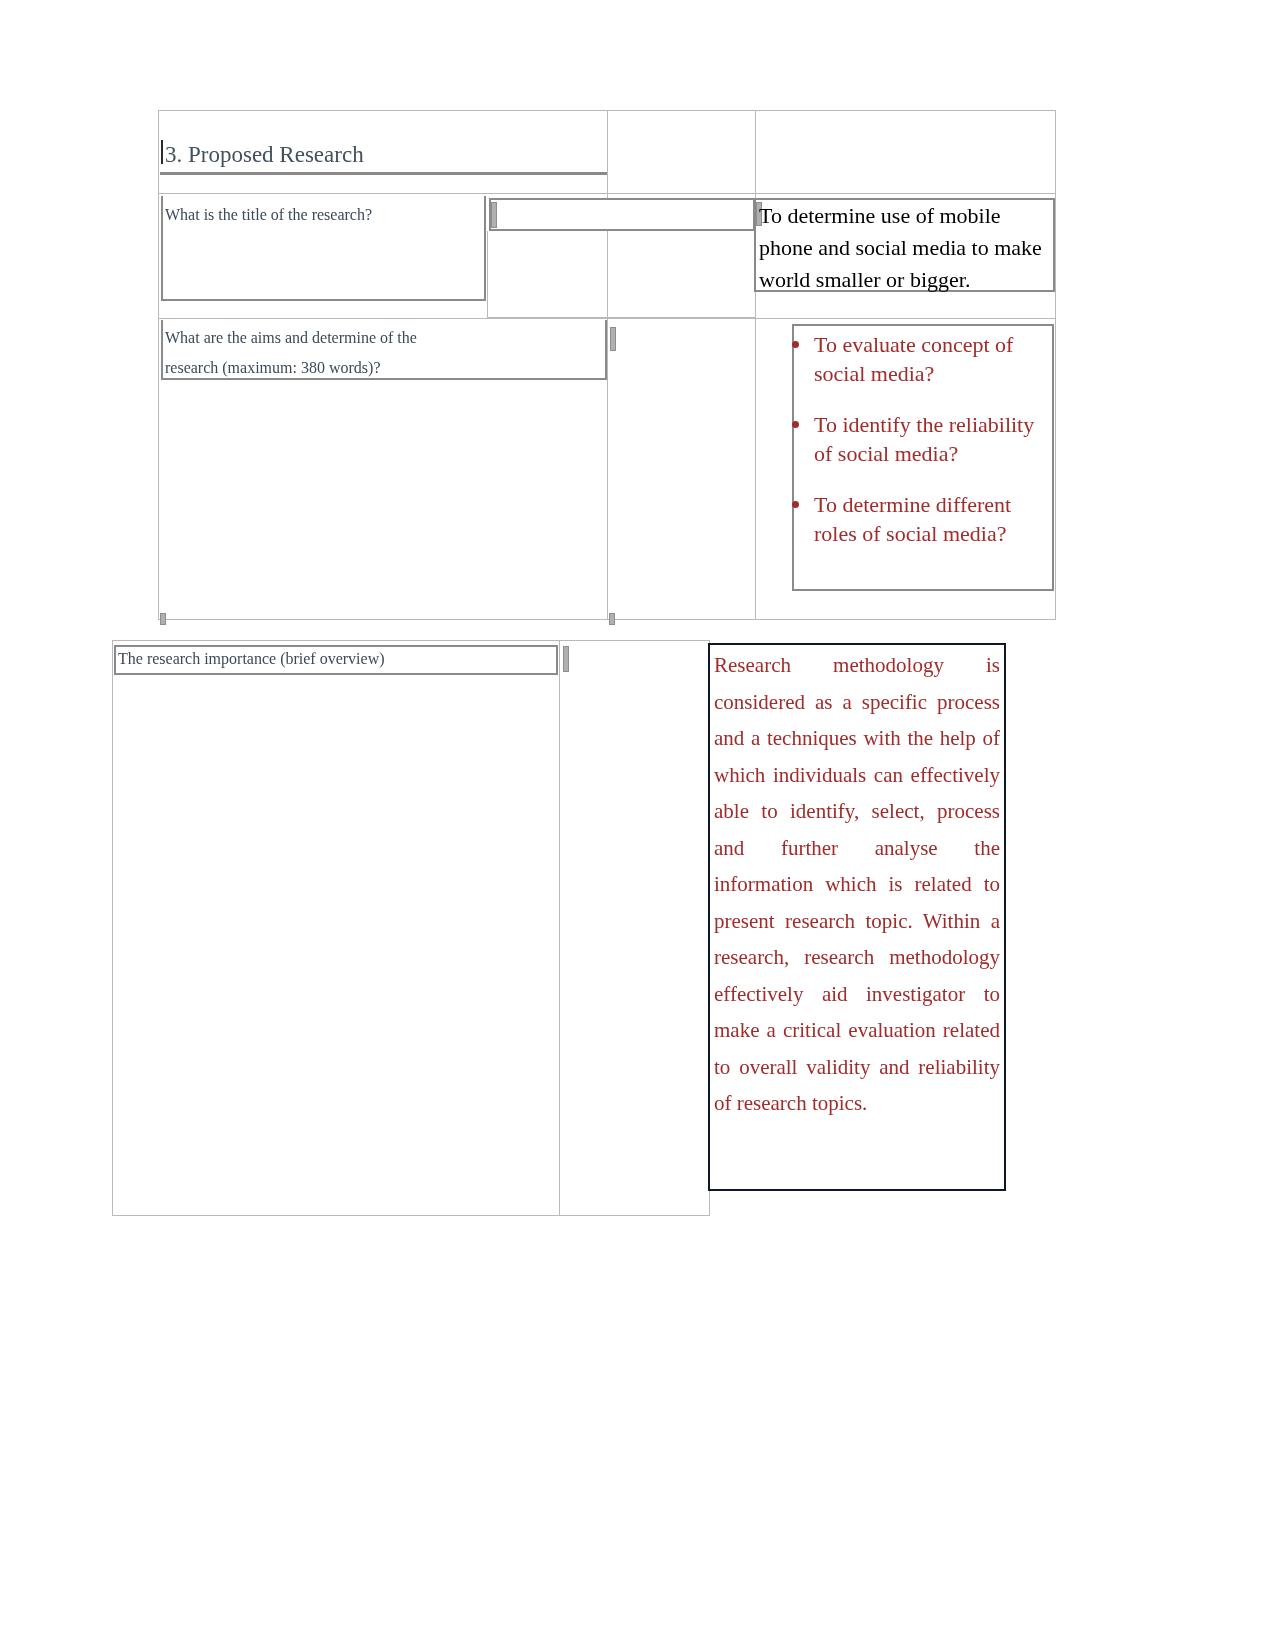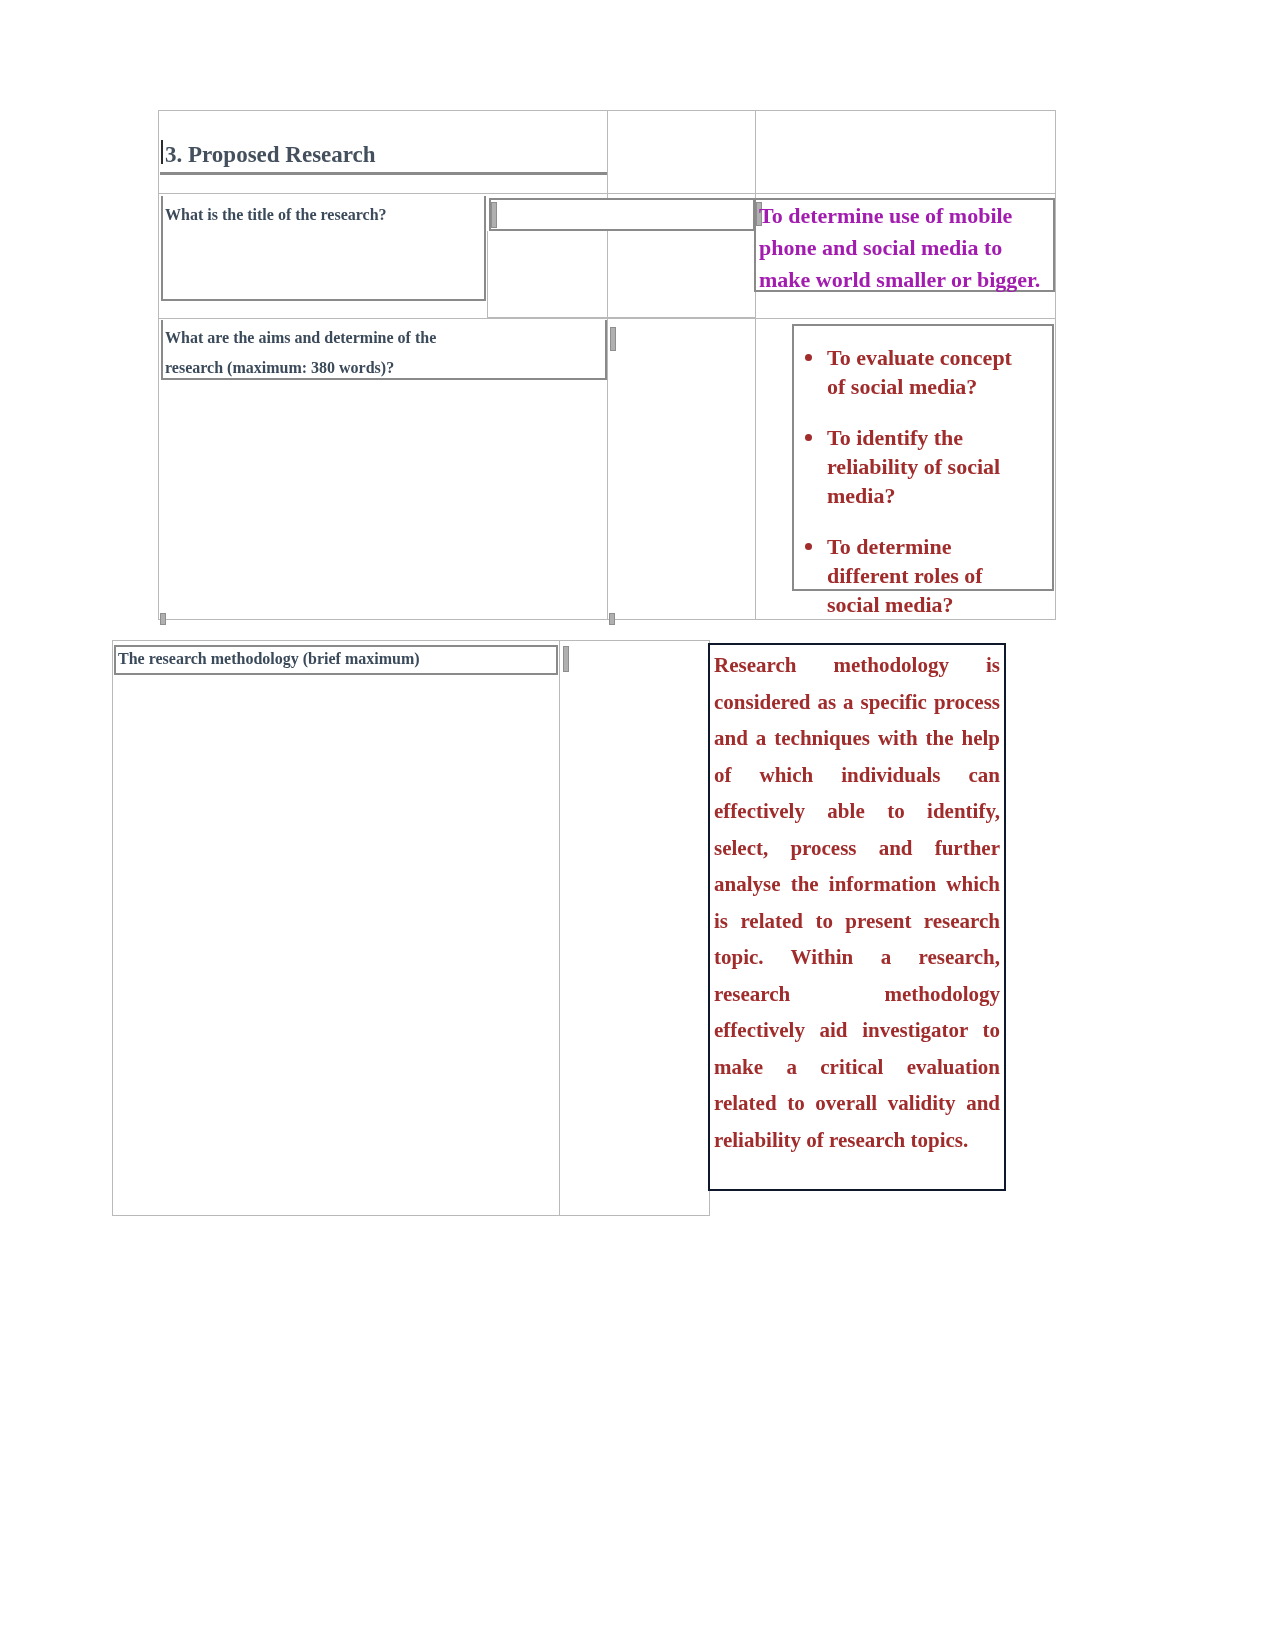--- a/index.html
+++ b/index.html
@@ -12,39 +12,38 @@
     height: 1651px;
     position: relative;
     font-family: "Liberation Serif", "DejaVu Serif", serif;
     overflow: hidden;
   }
 
   .page {
     position: absolute;
     inset: 0;
     background: #ffffff;
-    font-weight: bold;
   }
 
   
   .abs { position: absolute; box-sizing: border-box; }
 
   
   
   .hair      { background: #b9b9b9; }
 
   
   .q-text {
     color: #3b4a5a;
     font-size: 16px;
     line-height: 30px;
     font-family: "Liberation Serif", "DejaVu Serif", serif;
   }
   .a-text {
-    color: #a21caf;
+    color: #000000;
     font-size: 22px;
     line-height: 32px;
     font-family: "Liberation Serif", "DejaVu Serif", serif;
   }
   .a-text-just {
     color: #a02c2c;
     font-size: 21px;
     line-height: 36.5px;
     text-align: justify;
     text-justify: inter-word;
@@ -52,21 +51,21 @@
   }
   .heading-text {
     color: #44505e;
     font-size: 23px;
     line-height: 30px;
     font-family: "Liberation Serif", "DejaVu Serif", serif;
   }
 
   
   ul.bullets {
-    margin: 17px;
+    margin: 4px;
     padding: 0 0 0 16px;
     list-style: none;
   }
   ul.bullets li {
     position: relative;
     margin: 0 0 22px 0;
     color: #a02c2c;
     font-size: 22px;
     line-height: 29px;
   }
@@ -148,21 +147,21 @@
   <div class="nub" style="left:609px; top:613px; height:12px;"></div>
 
   <div class="abs hair" style="left:112px; top:640px; width:1px; height:576px;"></div>
   <div class="abs hair" style="left:559px; top:640px; width:1px; height:576px;"></div>
   <div class="abs hair" style="left:709px; top:640px; width:1px; height:576px;"></div>
 
   <div class="abs hair" style="left:112px; top:640px; width:598px; height:1px;"></div>
   <div class="abs hair" style="left:112px; top:1215px; width:598px; height:1px;"></div>
 
   <div class="abs" style="left:114px; top:645px; width:444px; height:30px; border:2px solid #8a8a8a; background:#ffffff;"></div>
-  <div class="abs q-text" style="left:118px; top:644px; width:460px; white-space:nowrap;">The research methodology (brief maximum)</div>
+  <div class="abs q-text" style="left:118px; top:644px; width:460px; white-space:nowrap;">The research importance (brief overview)</div>
   <div class="nub" style="left:563px; top:646px; height:26px;"></div>
 
   <div class="abs" style="left:561px; top:676px; width:147px; height:539px;">
     <span></span>
   </div>
 
   <div class="abs" style="left:708px; top:643px; width:298px; height:548px; border:2px solid #0f172a; background:#ffffff;">
     <div class="a-text-just" style="padding:2px 4px 0 4px;">Research methodology is considered as a specific process and a techniques with the help of which individuals can effectively able to identify, select, process and further analyse the information which is related to present research topic. Within a research, research methodology effectively aid investigator to make a critical evaluation related to overall validity and reliability of research topics.</div>
   </div>
 

